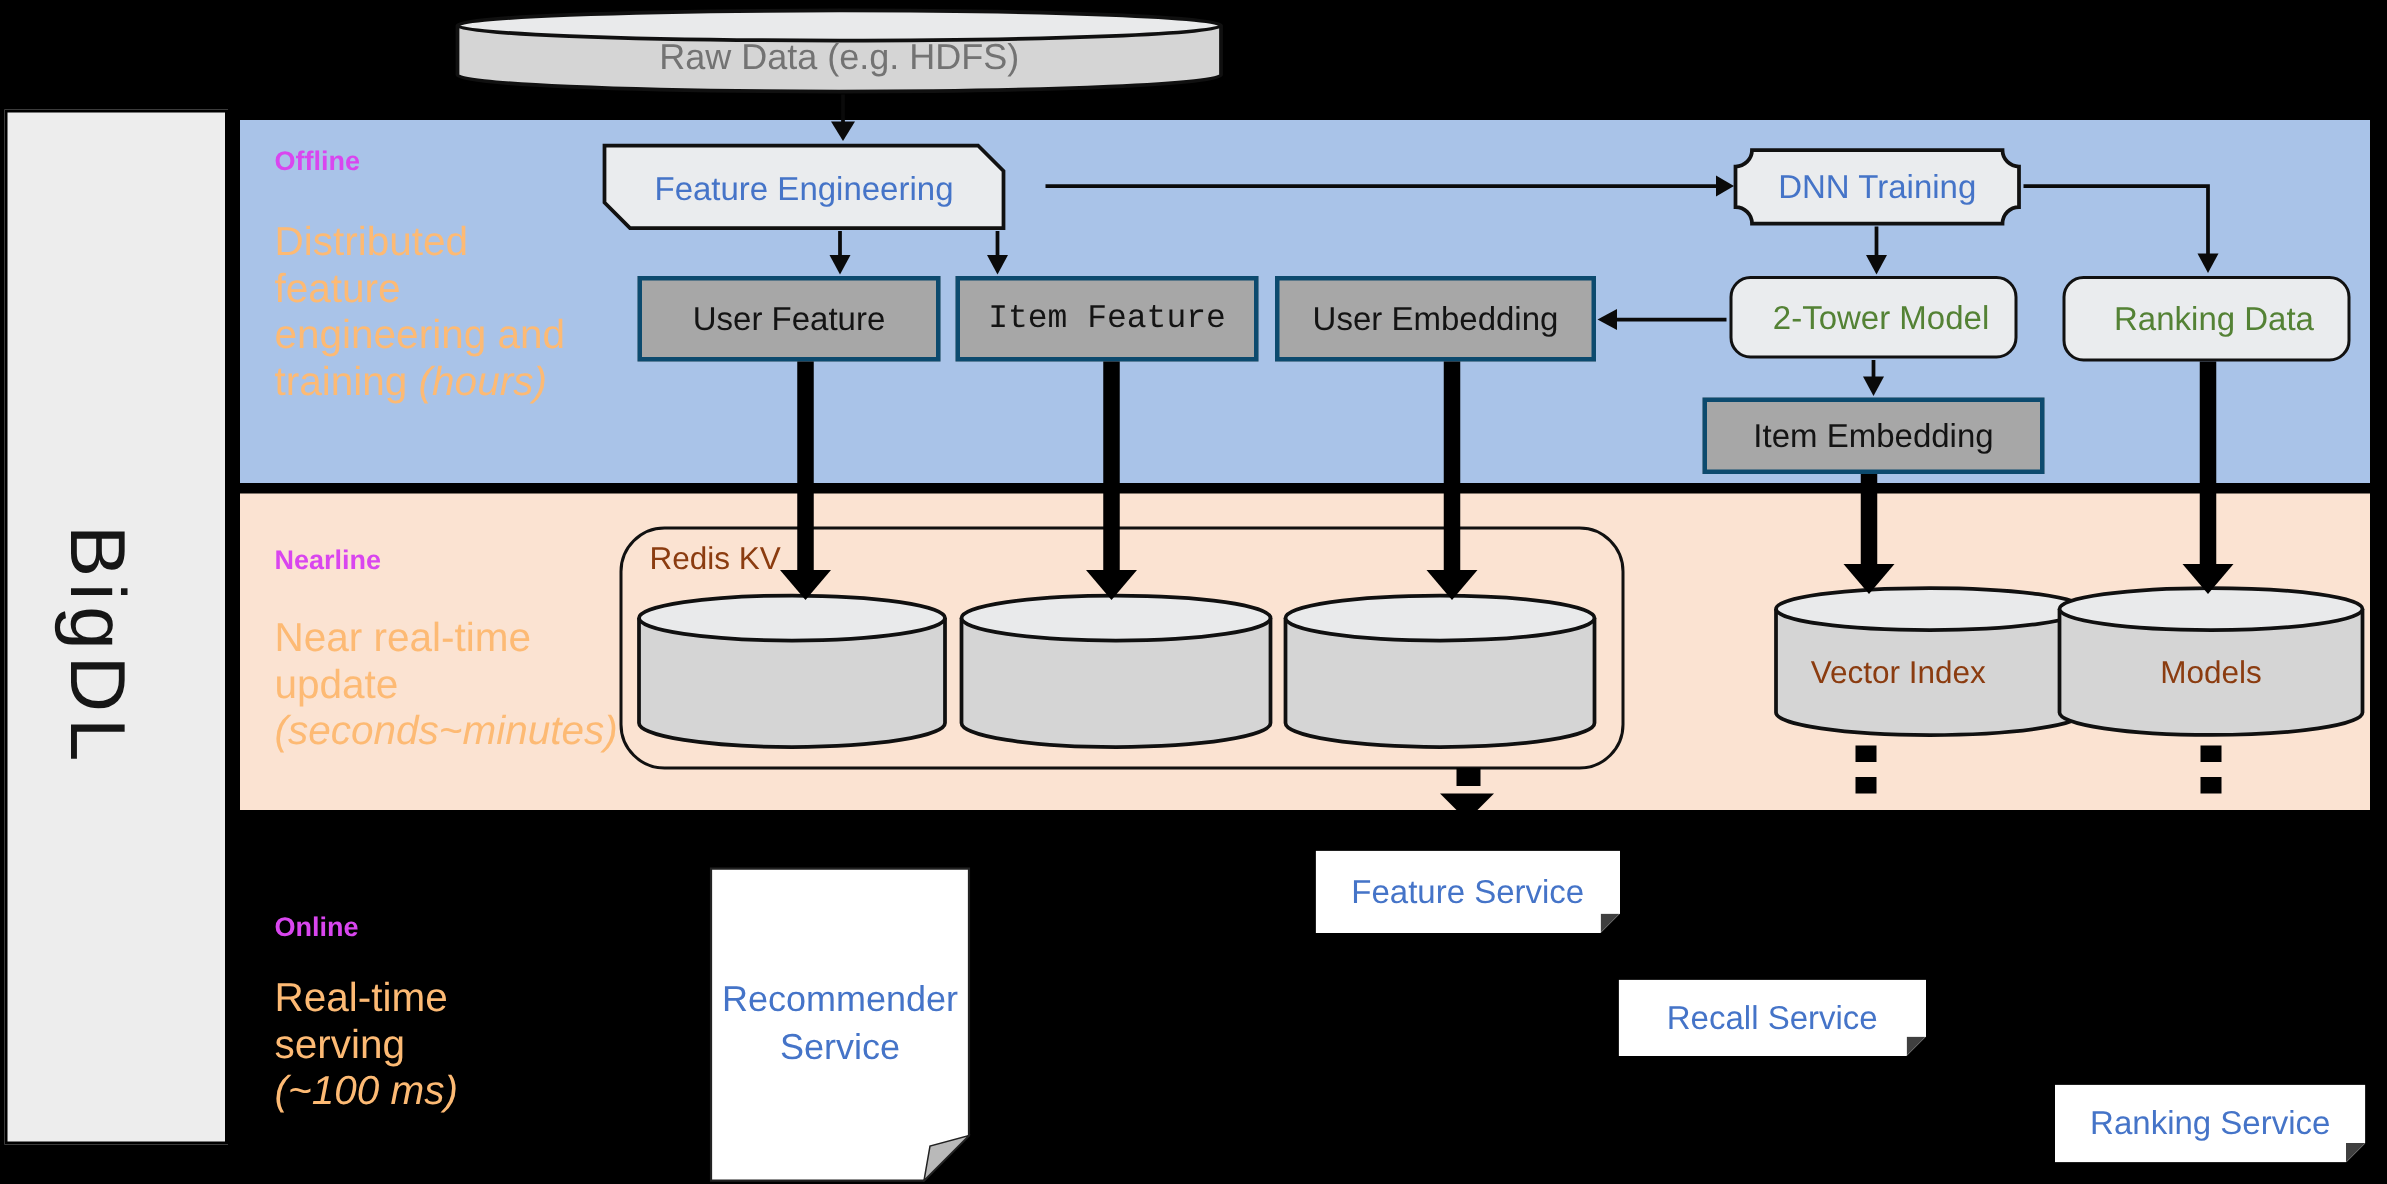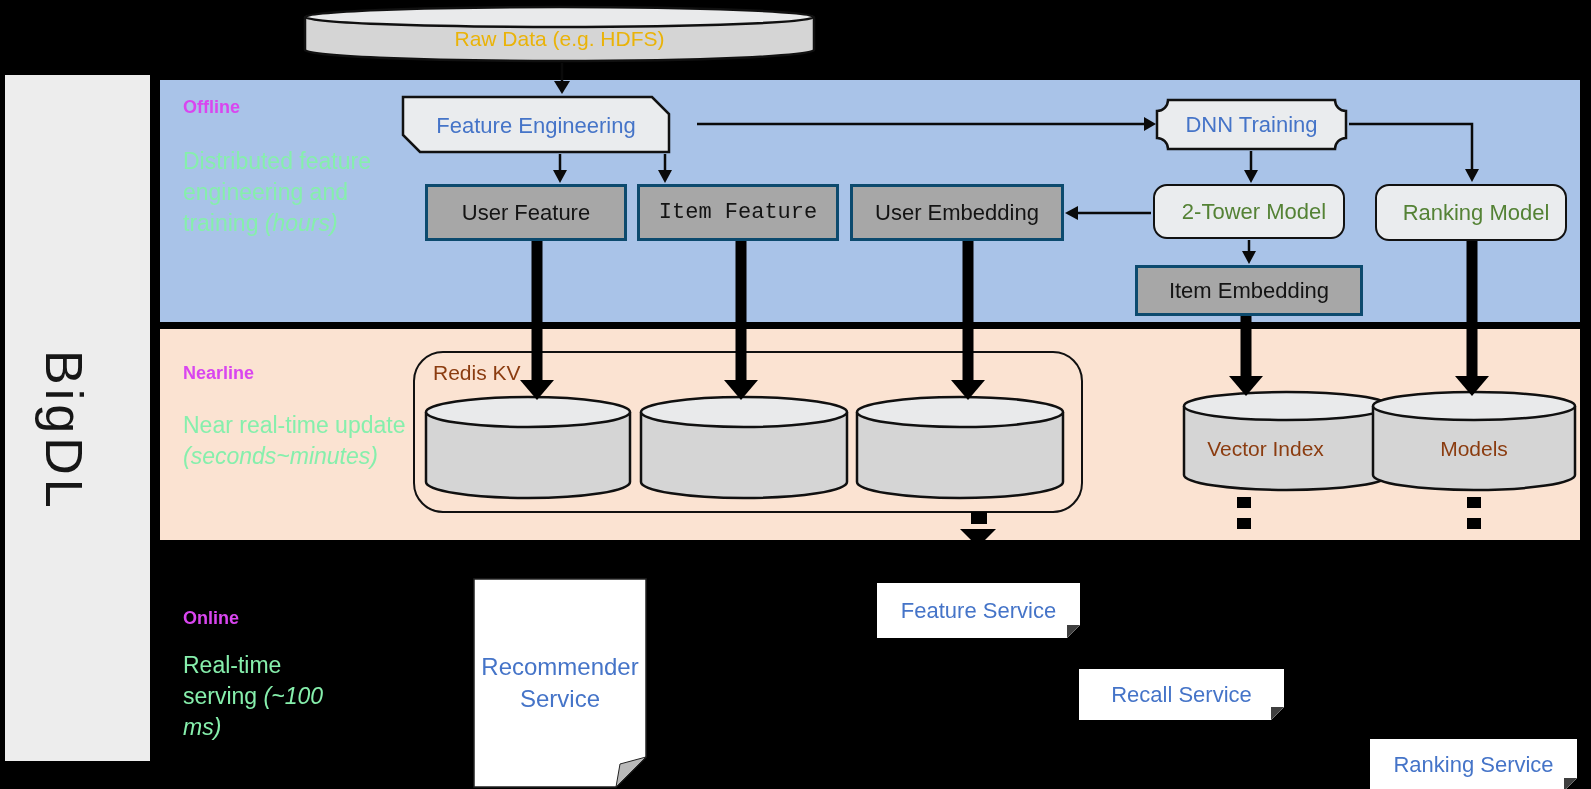--- a/index.html
+++ b/index.html
@@ -10,21 +10,21 @@
   
   .band-offline{left:160px;top:80px;width:1420px;height:242px;background:#a9c3e8;}
   .band-nearline{left:160px;top:329px;width:1420px;height:211px;background:#fbe3d2;}
 
   
   .sidebar{left:3px;top:73px;width:149px;height:690px;background:#ededed;border:2px solid #000;box-sizing:border-box;}
   .bigdl{left:34px;top:350px;writing-mode:vertical-rl;font-size:52px;color:#161616;letter-spacing:4px;}
 
   
   .band-label{font-size:18px;font-weight:600;color:#d946ef;}
-  .band-desc{font-size:23px;line-height:31px;color:#86efac;}
+  .band-desc{font-size:27px;line-height:31px;color:#fdba74;}
   .band-desc .it{font-style:italic;}
 
   
   .lbl{position:absolute;inset:0;display:flex;align-items:center;justify-content:center;text-align:center;}
 
   
   .gray-box{background:#a7a7a7;border:3px solid #0c4a6e;box-sizing:border-box;
             display:flex;align-items:center;justify-content:center;
             font-size:22px;color:#141414;}
 
@@ -39,21 +39,21 @@
   .redis-container{left:413px;top:351px;width:670px;height:162px;border:2.5px solid #111;
                    border-radius:30px;box-sizing:border-box;background:transparent;}
   .redis-label{left:433px;top:361px;font-size:21px;color:#8b3c10;}
 
   
   .cyl-label{position:absolute;inset:0;display:flex;align-items:center;justify-content:center;
              padding-top:16px;font-size:21px;}
 
   
   .svc{background:#ffffff;clip-path:polygon(0 0,100% 0,100% calc(100% - 13px),calc(100% - 13px) 100%,0 100%);
-       display:flex;align-items:center;justify-content:center;font-size:22px;color:#4574c8;margin-top:16px;}
+       display:flex;align-items:center;justify-content:center;font-size:22px;color:#4574c8;}
   .fold{position:absolute;right:0;bottom:0;width:13px;height:13px;background:#3f3f3f;
         clip-path:polygon(0 0,100% 0,0 100%);}
 
   
   .doc-label{position:absolute;inset:0;display:flex;align-items:center;justify-content:center;
              text-align:center;font-size:24px;line-height:32px;color:#4574c8;padding:0 14px;}
 
   .connectors{left:0;top:0;width:1591px;height:789px;pointer-events:none;z-index:50;}
   svg{display:block;}
 </style>
@@ -79,21 +79,21 @@
   <div class="abs band-label" style="left:183px;top:608px;">Online</div>
   <div class="abs band-desc" style="left:183px;top:650px;width:155px;">
     <span>Real-time serving </span><span class="it">(~100 ms)</span>
   </div>
 
   <div class="abs" style="left:303px;top:5px;width:513px;height:58px;">
     <svg width="513" height="58" viewBox="0 0 513 58">
       <path d="M2 12 V45 A254.5 11 0 0 0 511 45 V12" fill="#d5d5d5" stroke="#101010" stroke-width="2.5"></path>
       <ellipse cx="256.5" cy="12" rx="254.5" ry="10" fill="#e9eaeb" stroke="#101010" stroke-width="2.5"></ellipse>
     </svg>
-    <div class="lbl" style="padding-top:10px;font-size:21px;color:#eab308;">Raw Data (e.g. HDFS)</div>
+    <div class="lbl" style="padding-top:10px;font-size:24px;color:#737373;">Raw Data (e.g. HDFS)</div>
   </div>
 
   <div class="abs" style="left:401px;top:95px;width:270px;height:62px;text-decoration:underline;">
     <svg width="270" height="59" viewBox="0 0 270 59">
       <path d="M2 2 H251 L268 19 V57 H19 L2 40 Z" fill="#eaecee" stroke="#111" stroke-width="2.5"></path>
     </svg>
     <div class="lbl blue-text" style="font-size:22px;">Feature Engineering</div>
   </div>
 
   <div class="abs" style="left:1155px;top:98px;width:193px;height:53px;">
@@ -113,21 +113,21 @@
     <span>User Embedding</span>
   </div>
   <div class="abs gray-box" style="left:1135px;top:265px;width:228px;height:51px;">
     <span>Item Embedding</span>
   </div>
 
   <div class="abs round-box" style="left:1153px;top:184px;width:192px;height:55px;">
     <span class="green-text">2-Tower Model</span>
   </div>
   <div class="abs round-box" style="left:1375px;top:184px;width:192px;height:57px;">
-    <span class="green-text">Ranking Model</span>
+    <span class="green-text">Ranking Data</span>
   </div>
 
   <div class="abs redis-container"></div>
   <div class="abs redis-label">Redis KV</div>
 
   <div class="abs" style="left:424px;top:395px;width:208px;height:105px;">
     <svg width="208" height="105" viewBox="0 0 208 105">
       <path d="M2 17 V87 A102 16 0 0 0 206 87 V17" fill="#d5d5d5" stroke="#101010" stroke-width="2.5"></path>
       <ellipse cx="104" cy="17" rx="102" ry="15" fill="#e9eaeb" stroke="#101010" stroke-width="2.5"></ellipse>
     </svg>

